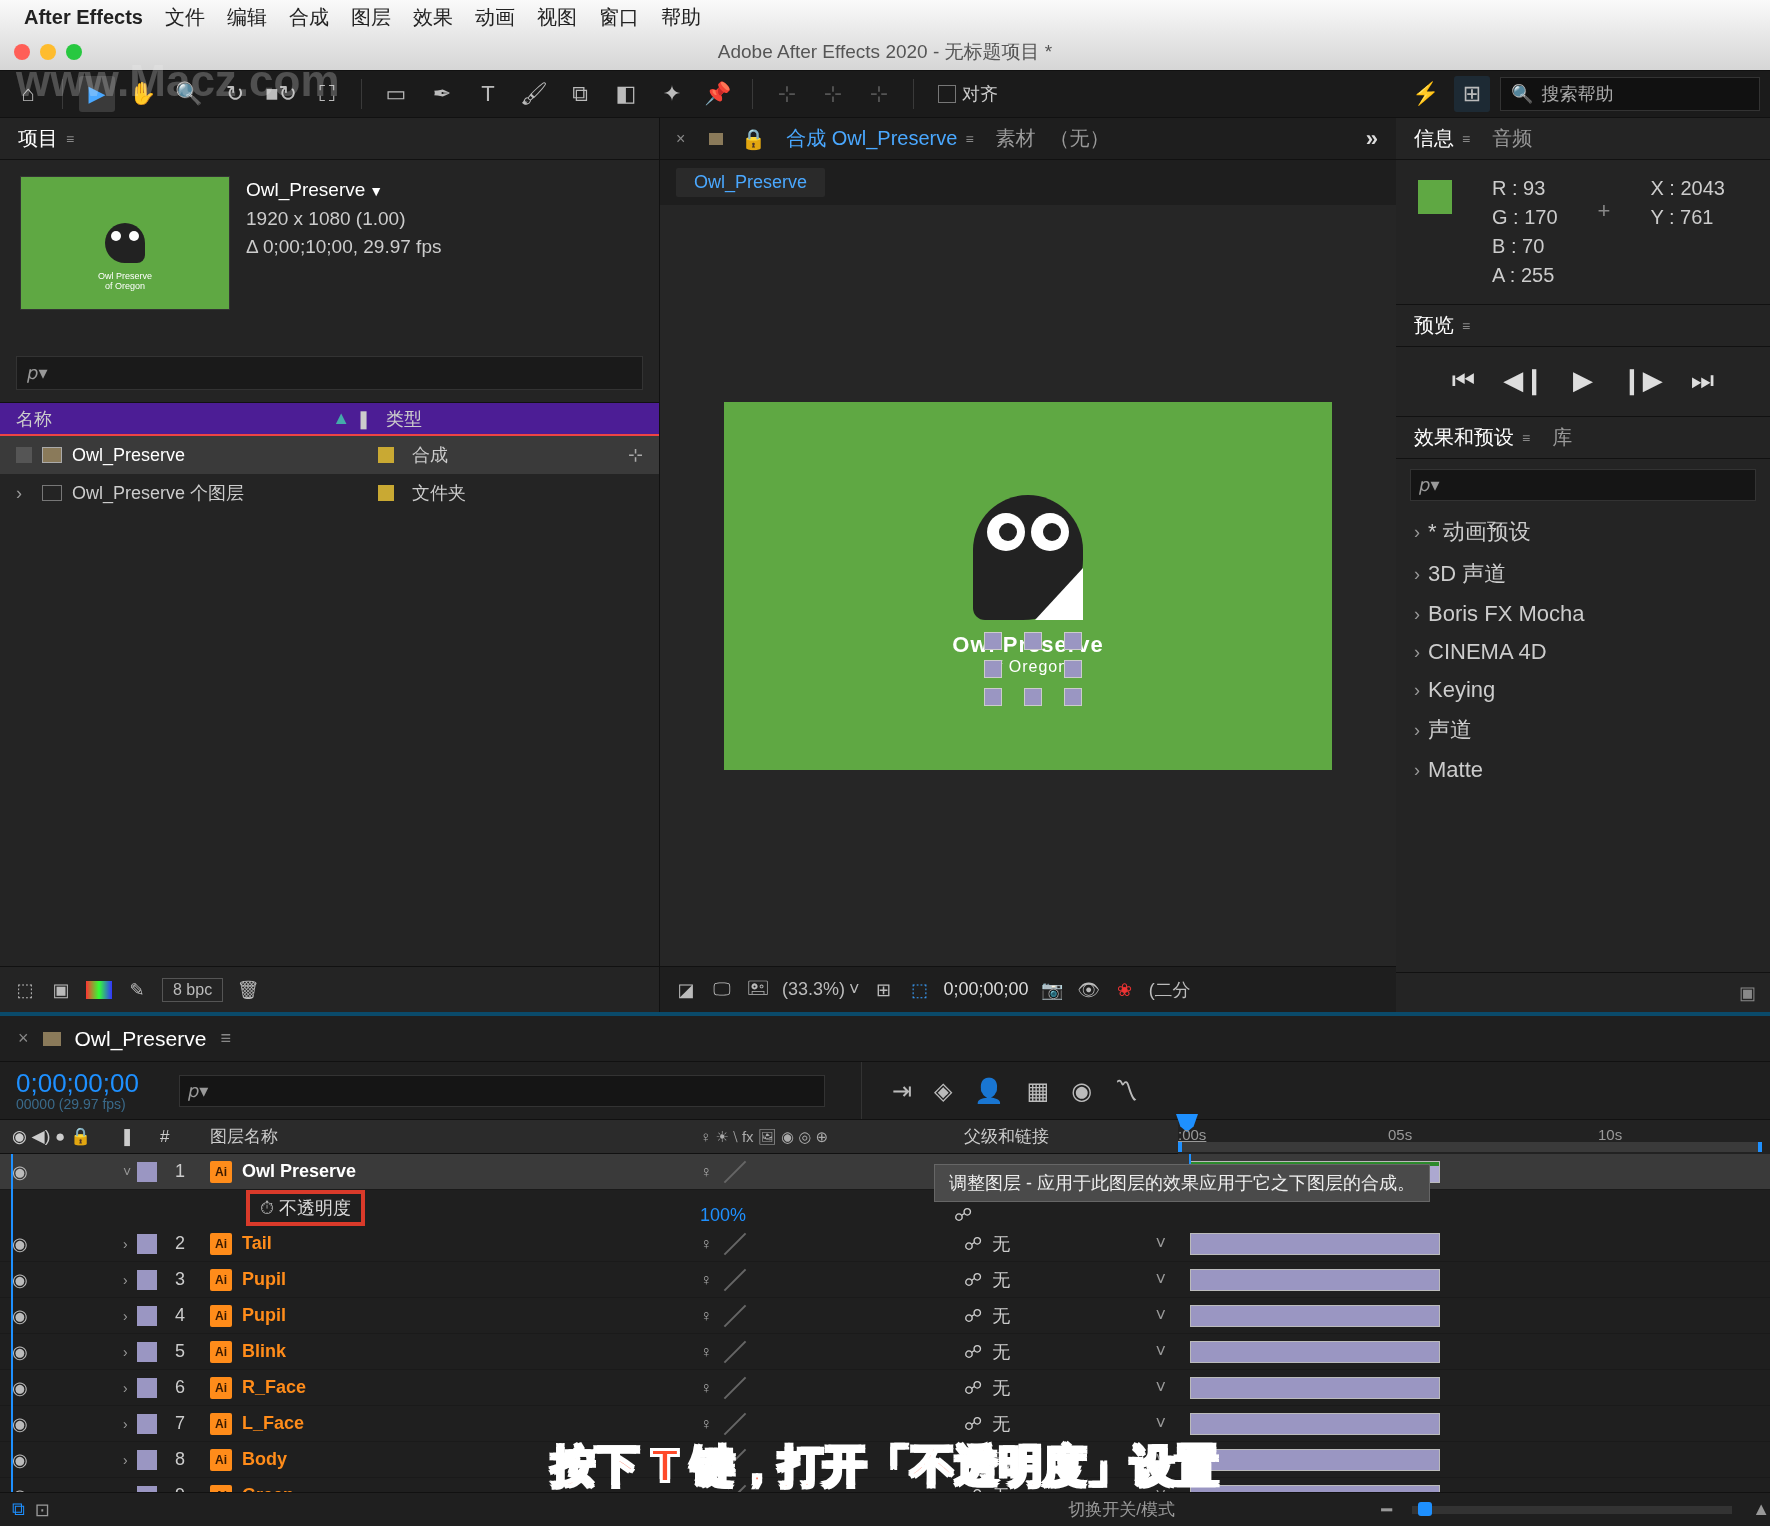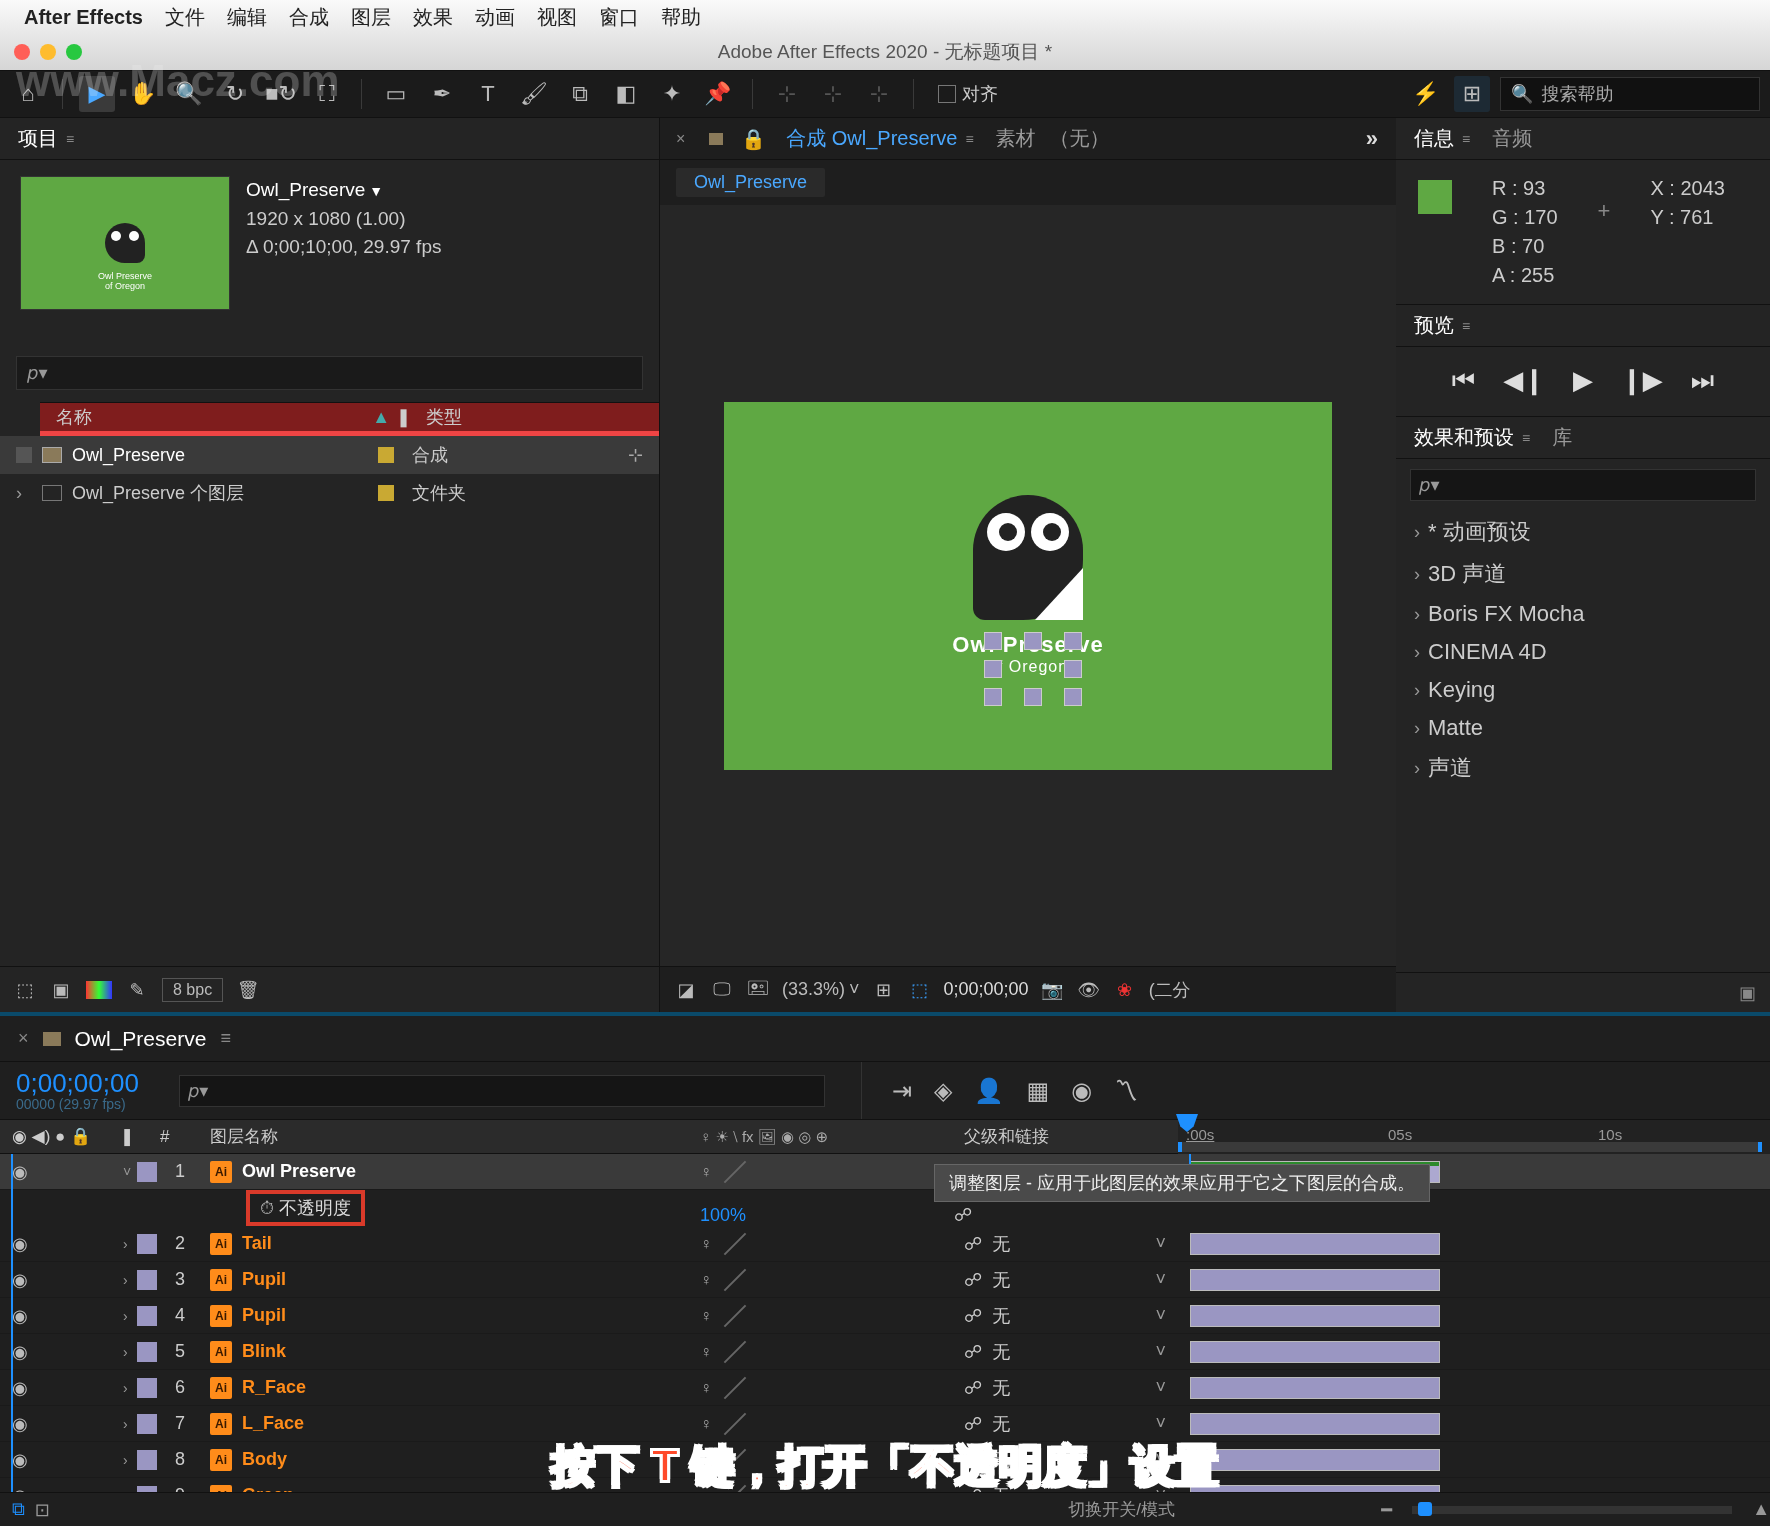--- a/index.html
+++ b/index.html
@@ -48,21 +48,21 @@
 .proj-thumb .owl { width:40px; height:40px; background:#222; border-radius:50% 50% 8px 50%; position:relative;}
 .proj-thumb .owl::before { content:''; position:absolute; top:8px; left:6px; width:10px; height:10px; background:#fff; border-radius:50%;}
 .proj-thumb .owl::after { content:''; position:absolute; top:8px; right:6px; width:10px; height:10px; background:#fff; border-radius:50%;}
 .proj-thumb .txt { position:absolute; bottom:18px; color:#fff; font-size:9px; text-align:center;}
 .proj-info { color:#ccc; font-size:19px; line-height:1.5;}
 .proj-info .title { color:#fff; }
 .proj-info .title::after { content:' ▼'; font-size:14px;}
 
 .proj-search { margin: 30px 16px 12px; height:34px; background:#1a1a1a; border:1px solid #333; display:flex; align-items:center; padding:0 10px; color:#999; gap:6px;}
 
-.proj-table-head { display:flex; height:34px; background:#7f1d1d; border-top:1px solid #111; border-bottom:5px solid #ef4444; align-items:center; padding:0 16px; color:#ccc; font-size:18px;margin-left:40px;}
+.proj-table-head { display:flex; height:34px; background:#4c1d95; border-top:1px solid #111; border-bottom:2px solid #ef4444; align-items:center; padding:0 16px; color:#ccc; font-size:18px;}
 .proj-table-head .col-name { width:340px; display:flex; align-items:center; gap:6px;}
 .proj-table-head .sort { color:#4aa; margin-left:auto; margin-right:6px;}
 .proj-rows { flex:1; background:#242424;}
 .proj-row { display:flex; height:38px; align-items:center; padding:0 16px; gap:10px;}
 .proj-row .lab-ico { width:16px; height:16px; background:#555;}
 .proj-row.sel { background:#3a3a3a;}
 .proj-row .comp-ico { width:20px; height:16px; background:#8a7a5a; border:1px solid #aaa;}
 .proj-row .name { width:296px; color:#fff;}
 .proj-row .type-swatch { width:16px; height:16px; margin-right:8px;}
 .proj-row .arrow { color:#999; width:16px;}
@@ -420,22 +420,22 @@
     </div>
     <div class="effects-search">
         <span>𝘱▾</span>
       </div>
     <div class="effects-list">
       <div class="eff-item">* 动画预设</div>
       <div class="eff-item">3D 声道</div>
       <div class="eff-item">Boris FX Mocha</div>
       <div class="eff-item">CINEMA 4D</div>
       <div class="eff-item">Keying</div>
+      <div class="eff-item">声道</div>
       <div class="eff-item">Matte</div>
-      <div class="eff-item">声道</div>
     </div>
     <div class="right-footer">
         <span>▣</span>
       </div>
   </div>
 </div>
 
 <div class="timeline" style="position:relative;">
   <div class="tl-tabs">
     <span class="close-x">×</span>
@@ -468,21 +468,21 @@
     <div class="h-tag">❚</div>
     <div class="h-num">#</div>
     <div class="h-name">图层名称</div>
     <div class="h-switches">♀ ☀ ⧵ fx 🖼 ◉ ◎ ⊕</div>
     <div class="h-parent">父级和链接</div>
     <div class="h-track">
       <div class="ruler">
         <div class="cti">
             <div class="cti-head"></div>
           </div>
-        <span class="tick" style="left:8px;text-decoration:underline;">:00s</span>
+        <span class="tick" style="left:0;text-decoration:underline;">:00s</span>
         <span class="tick" style="left:210px;">05s</span>
         <span class="tick" style="left:420px;">10s</span>
         <div class="workarea"></div>
       </div>
     </div>
   </div>
 
   <div class="tl-rows" id="layer-rows" style="position:relative;">
 
   <div class="layer-row sel">

